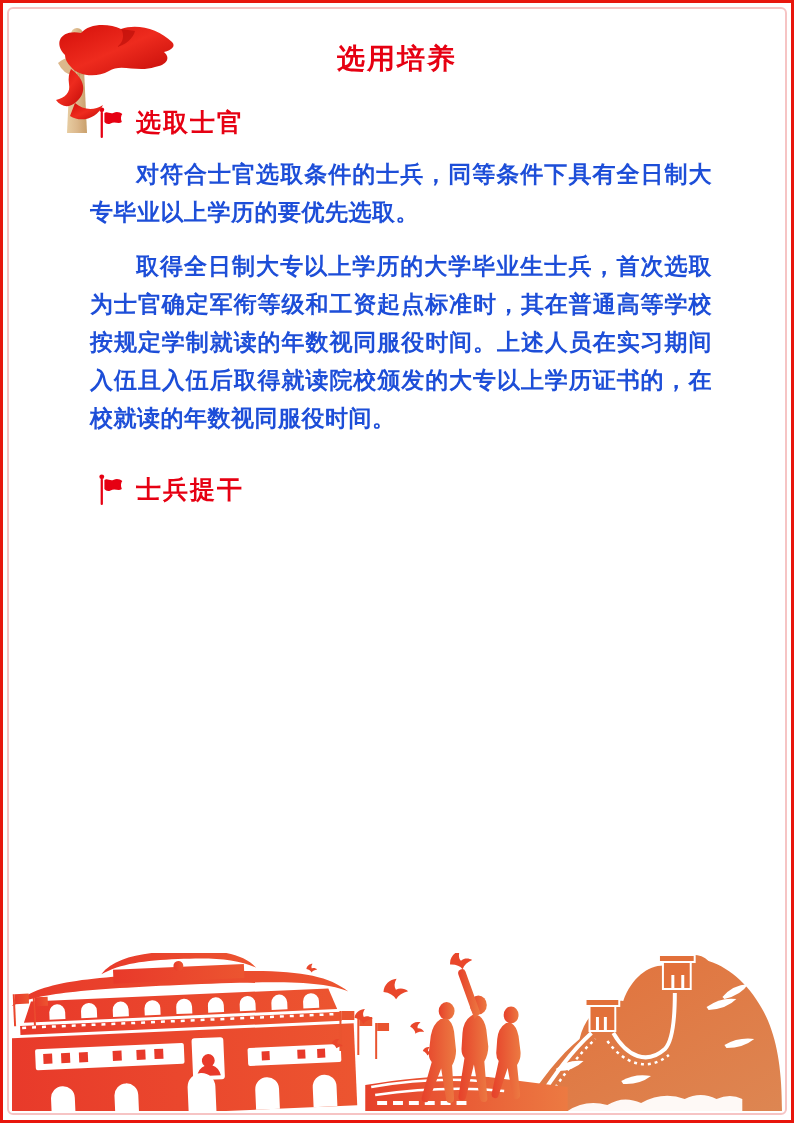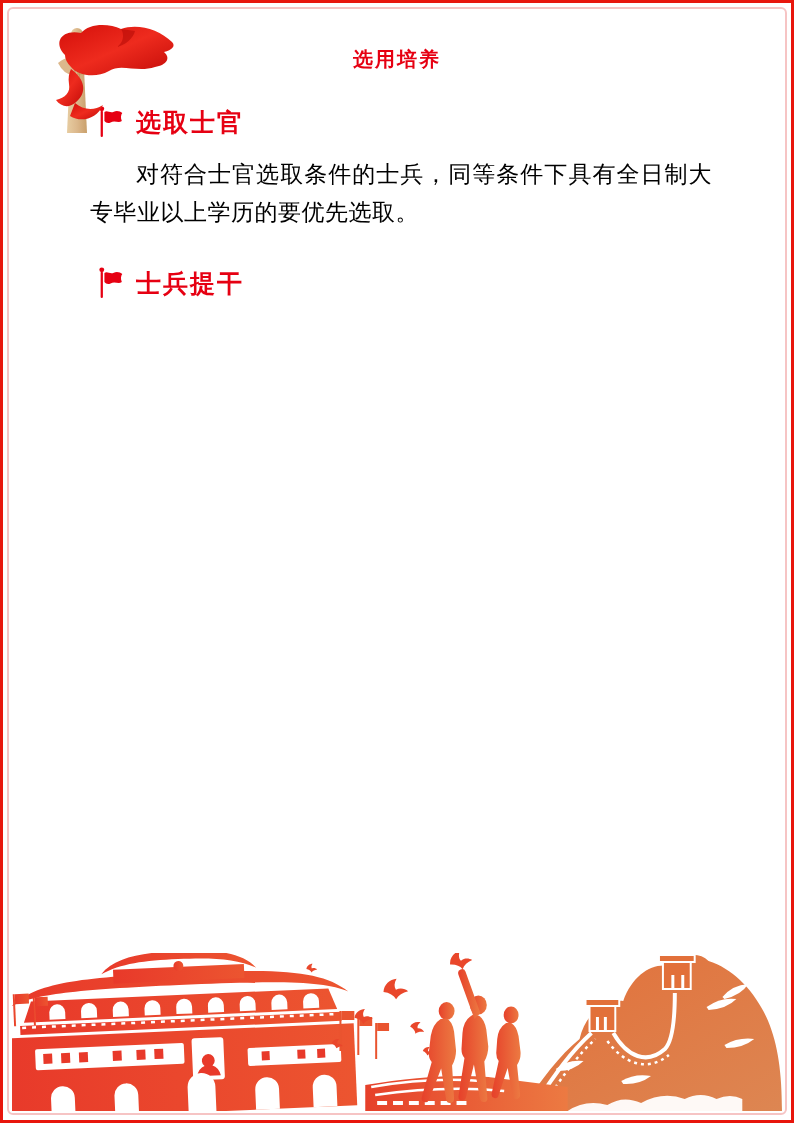--- a/index.html
+++ b/index.html
@@ -11,36 +11,36 @@
   }
   .inner-frame {
     position:absolute; top:4px; left:4px; right:4px; bottom:5px;
     border:2px solid #f6c4c4; border-radius:6px; pointer-events:none;
   }
   .emblem {
     position:absolute; top:18px; left:22px; width:152px; height:120px;
   }
   .page-title {
     position:relative; margin:0; padding-top:38px; text-align:center;
-    font-size:20px; line-height:36px; font-weight:bold; color:#e60012;
+    font-size:28px; line-height:36px; font-weight:bold; color:#e60012;
     letter-spacing:2px;
   }
   .section-heading {
-    display:flex; align-items:center; gap:12px;
+    display:flex; align-items:flex-end; gap:12px;
     margin:28px 0 0 95px; height:34px;
   }
   .section-heading .flag-icon { width:26px; height:32px; flex:0 0 auto; }
   .section-heading .heading-label {
     font-size:25px; font-weight:bold; color:#e60012; letter-spacing:2px;
   }
   .body-paragraph {
     margin:16px 0 0 87px; width:622px;
-    font-size:23px; line-height:38px; color:#000000;
+    font-size:23px; line-height:38px; color:#1d4ed8;
     text-indent:2em; text-align:justify; letter-spacing:0.5px;
-    font-weight:400;
+    font-weight:700;
   }
   .section-2 .section-heading { margin-top:35px; }
   .footer-art {
     position:absolute; left:9px; right:9px; bottom:9px; height:158px;
   }
   .footer-art svg { display:block; width:100%; height:100%; }
 </style>
 </head>
 <body>
 
@@ -78,20 +78,21 @@
   <section class="section-1">
     <div class="section-heading">
       <svg class="flag-icon" viewBox="0 0 26 34" fill="#e60012" aria-hidden="true">
         <circle cx="3.2" cy="3" r="2.6"></circle>
         <rect x="2" y="5" width="2.4" height="28" rx="1.2"></rect>
         <path d="M6,6.5 C9,4 12,8 16,6 C19,4.5 23,5.5 25,7.5 C23.5,9.5 23,12.5 24.5,16 C21,18.5 17,15 12.5,17.5 C10,18.8 7.5,18 6,16 Z"></path>
       </svg>
       <span class="heading-label">选取士官</span>
     </div>
     <p class="body-paragraph">对符合士官选取条件的士兵，同等条件下具有全日制大专毕业以上学历的要优先选取。</p>
+    <p class="body-paragraph">取得全日制大专以上学历的大学毕业生士兵，首次选取为士官确定军衔等级和工资起点标准时，其在普通高等学校按规定学制就读的年数视同服役时间。上述人员在实习期间入伍且入伍后取得就读院校颁发的大专以上学历证书的，在校就读的年数视同服役时间。</p>
   </section>
 
   <section class="section-2">
     <div class="section-heading">
       <svg class="flag-icon" viewBox="0 0 26 34" fill="#e60012" aria-hidden="true">
         <circle cx="3.2" cy="3" r="2.6"></circle>
         <rect x="2" y="5" width="2.4" height="28" rx="1.2"></rect>
         <path d="M6,6.5 C9,4 12,8 16,6 C19,4.5 23,5.5 25,7.5 C23.5,9.5 23,12.5 24.5,16 C21,18.5 17,15 12.5,17.5 C10,18.8 7.5,18 6,16 Z"></path>
       </svg>
       <span class="heading-label">士兵提干</span>

